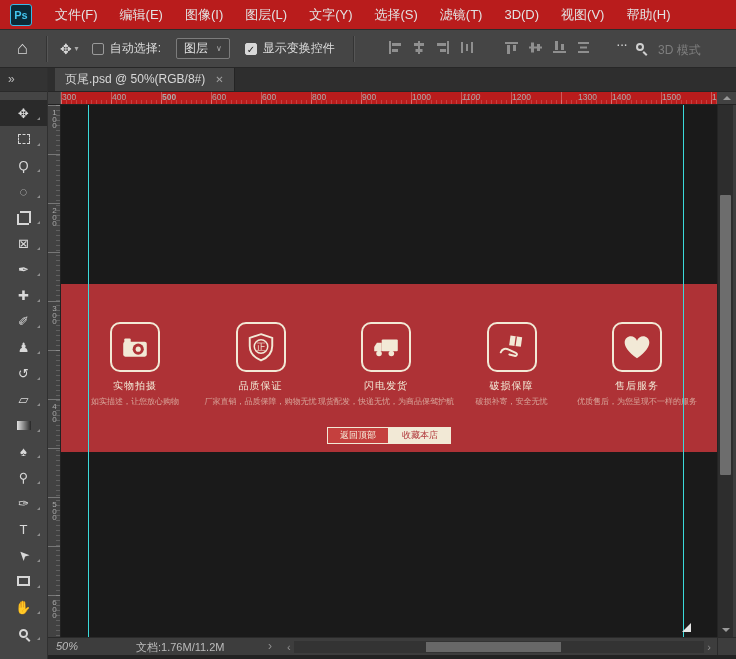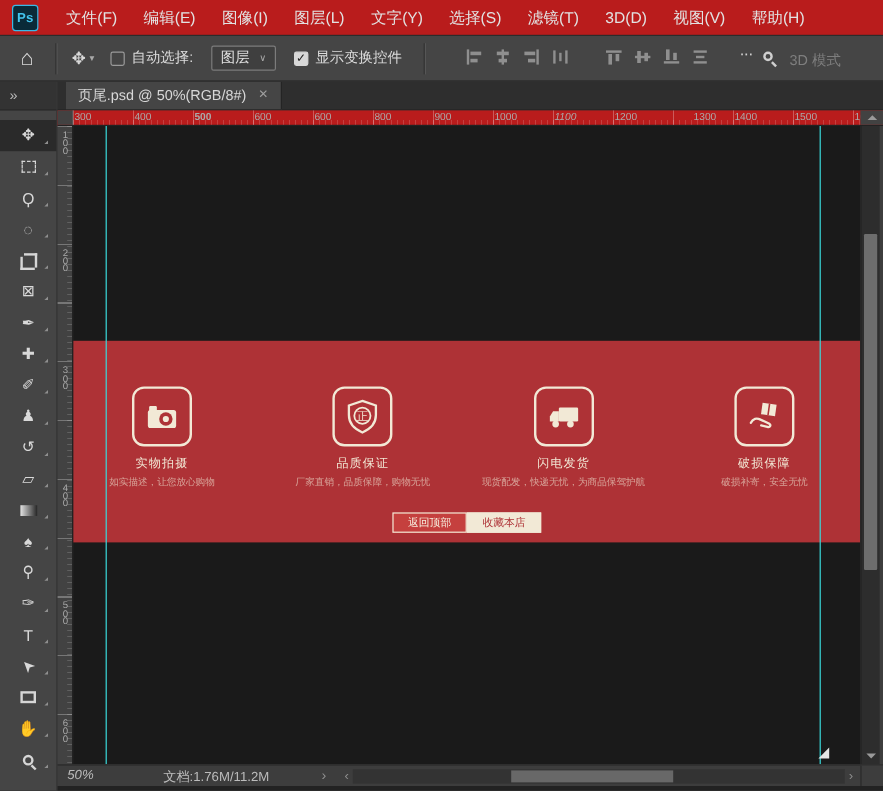--- a/index.html
+++ b/index.html
@@ -384,20 +384,29 @@
                       <g transform="rotate(8 17 8)">
                         <rect x="12" y="4" width="11" height="9" fill="currentColor"></rect>
                         <line x1="17.5" y1="4" x2="17.5" y2="13" stroke="#ae3236" stroke-width="1.2"></line>
                       </g>
                       <path d="M3.5 19 C5 15.5 8 15 11 16.5 L17.5 19.5 C19.5 20.5 18.5 22.8 16.3 22.2 L11.5 21" fill="none" stroke="currentColor" stroke-width="1.8" stroke-linecap="round"></path>
                     </svg>
                   </div>
                   <div class="btitle">破损保障</div>
                   <div class="bsub">破损补寄，安全无忧</div>
                 </div>
+                <div class="bitem">
+                  <div class="bicon">
+                    <svg viewBox="0 0 28 28">
+                      <path d="M14 24.5 C5.5 18.5 2.5 13.5 2.5 9.8 C2.5 6.3 5.2 4 8.3 4 C10.8 4 13 5.6 14 8.2 C15 5.6 17.2 4 19.7 4 C22.8 4 25.5 6.3 25.5 9.8 C25.5 13.5 22.5 18.5 14 24.5 Z" fill="currentColor"></path>
+                    </svg>
+                  </div>
+                  <div class="btitle">售后服务</div>
+                  <div class="bsub">优质售后，为您呈现不一样的服务</div>
+                </div>
               </div>
             <div class="banner-btns">
               <span class="bbtn solid">返回顶部</span>
               <span class="bbtn light">收藏本店</span>
             </div>
           </div>
           <div class="guide guide-left"></div>
           <div class="guide guide-right"></div>
           <div class="resize-grip"></div>
         </div>

